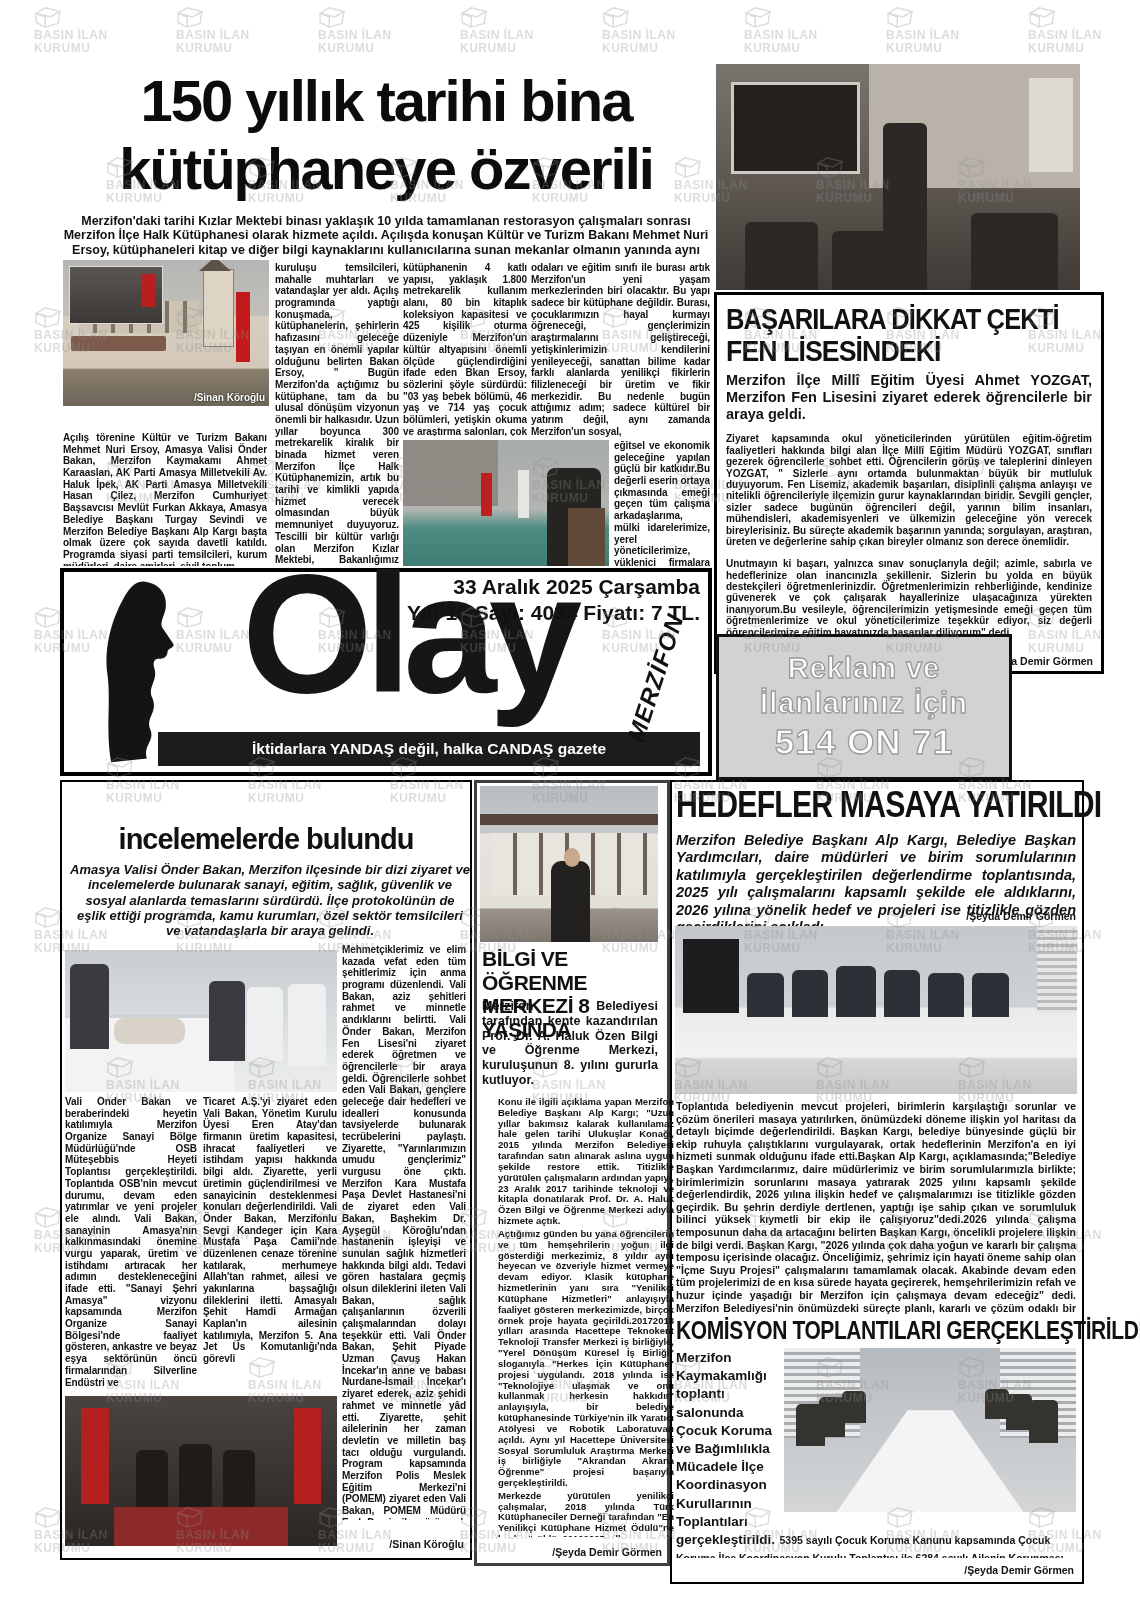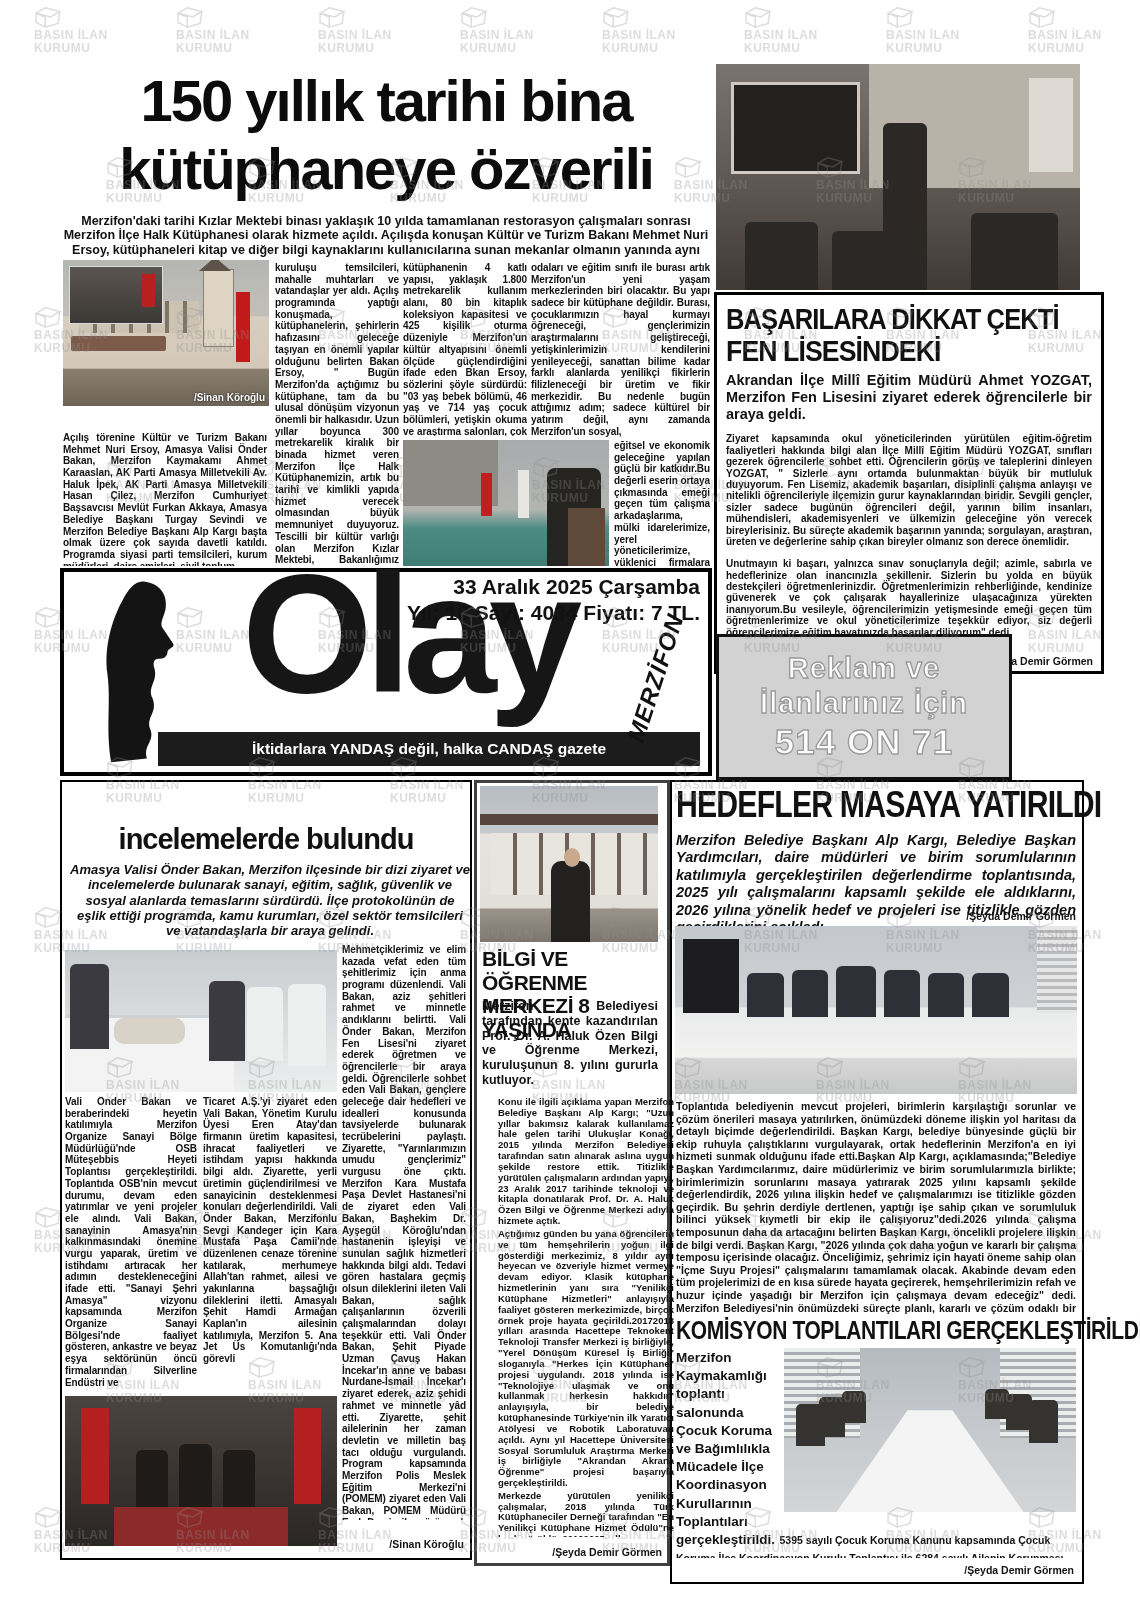--- a/index.html
+++ b/index.html
@@ -165,21 +165,21 @@
       <div class="win"></div>
     <div class="fig" style="left:46%;top:26%;width:12%;height:74%;"></div>
     <div class="fig" style="left:8%;bottom:0;width:20%;height:30%;"></div>
     <div class="fig" style="left:32%;bottom:0;width:16%;height:26%;"></div>
     <div class="fig" style="right:6%;bottom:0;width:24%;height:34%;"></div>
   </div>
 
   <div id="fen-box" class="abs clip" style="left:714px;top:292px;width:366px;height:360px;">
     <div><span class="fen-head cond" style="transform:scaleX(0.88);">BAŞARILARA DİKKAT ÇEKTİ</span></div>
     <div><span class="fen-head cond" style="transform:scaleX(0.92);">FEN LİSESİNDEKİ</span></div>
-    <div class="fen-lead jt">Akrandan İlçe Millî Eğitim Müdürü Ahmet YOZGAT, Merzifon Fen Lisesini ziyaret ederek öğrencilerle bir araya geldi.</div>
+    <div class="fen-lead jt">Merzifon İlçe Millî Eğitim Üyesi Ahmet YOZGAT, Merzifon Fen Lisesini ziyaret ederek öğrencilerle bir araya geldi.</div>
     <div class="fen-body jt">Ziyaret kapsamında okul yöneticilerinden yürütülen eğitim-öğretim faaliyetleri hakkında bilgi alan İlçe Millî Eğitim Müdürü YOZGAT, sınıfları gezerek öğrencilerle sohbet etti. Öğrencilerin görüş ve taleplerini dinleyen YOZGAT, " Sizlerle aynı ortamda bulunmaktan büyük bir mutluluk duyuyorum. Fen Lisemiz, akademik başarıları, disiplinli çalışma anlayışı ve nitelikli öğrencileriyle ilçemizin gurur kaynaklarından biridir. Sevgili gençler, sizler sadece bugünün öğrencileri değil, yarının bilim insanları, mühendisleri, akademisyenleri ve ülkemizin geleceğine yön verecek bireylerisiniz. Bu süreçte akademik başarının yanında; sorgulayan, araştıran, üreten ve değerlerine sahip çıkan bireyler olmanız son derece önemlidir.</div>
     <div class="fen-body jt">Unutmayın ki başarı, yalnızca sınav sonuçlarıyla değil; azimle, sabırla ve hedeflerinize olan inancınızla şekillenir. Sizlerin bu yolda en büyük destekçileri öğretmenlerinizdir. Öğretmenlerimizin rehberliğinde, kendinize güvenerek ve çok çalışarak hayallerinize ulaşacağınıza yürekten inanıyorum.Bu vesileyle, öğrencilerimizin yetişmesinde emeği geçen tüm öğretmenlerimize ve okul yöneticilerimize teşekkür ediyor, siz değerli öğrencilerimize eğitim hayatınızda başarılar diliyorum" dedi.</div>
     <div class="credit abs" style="right:8px;bottom:4px;background:#fff;padding-left:4px;">/Şeyda Demir Görmen</div>
   </div>
 
   <div id="masthead" class="abs" style="left:60px;top:568px;width:644px;height:200px;">
     <div class="mh-sil">
       <svg width="150" height="188" viewBox="0 0 100 200">
         <path d="M50,4 C66,6 74,18 72,32 C71,40 66,46 68,52 L80,70 C82,74 76,74 74,78 C74,84 70,86 64,86 C60,86 58,90 60,96 C64,110 52,116 58,128 C64,144 50,148 56,162 C60,174 48,178 52,192 L14,196 C8,160 14,132 10,102 C6,72 16,42 26,24 C32,12 40,2 50,4 Z" fill="#141414"></path>
       </svg>

